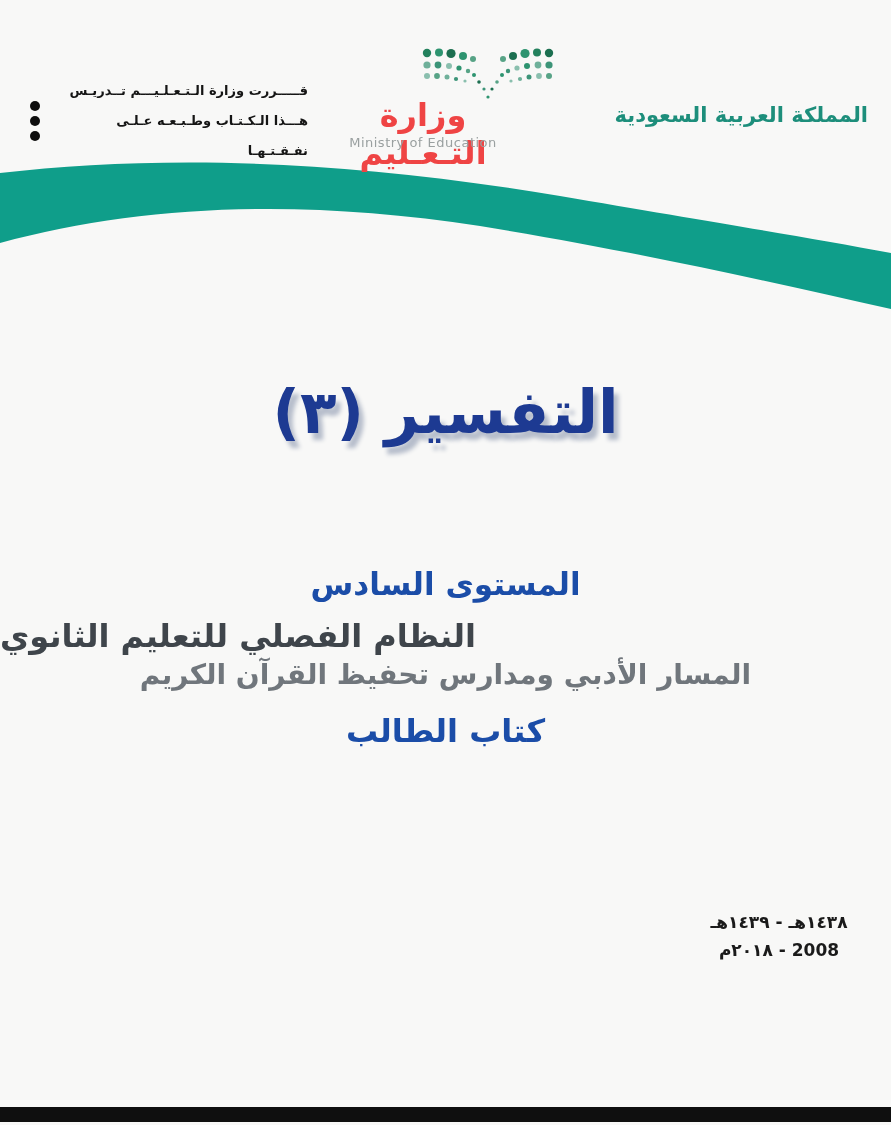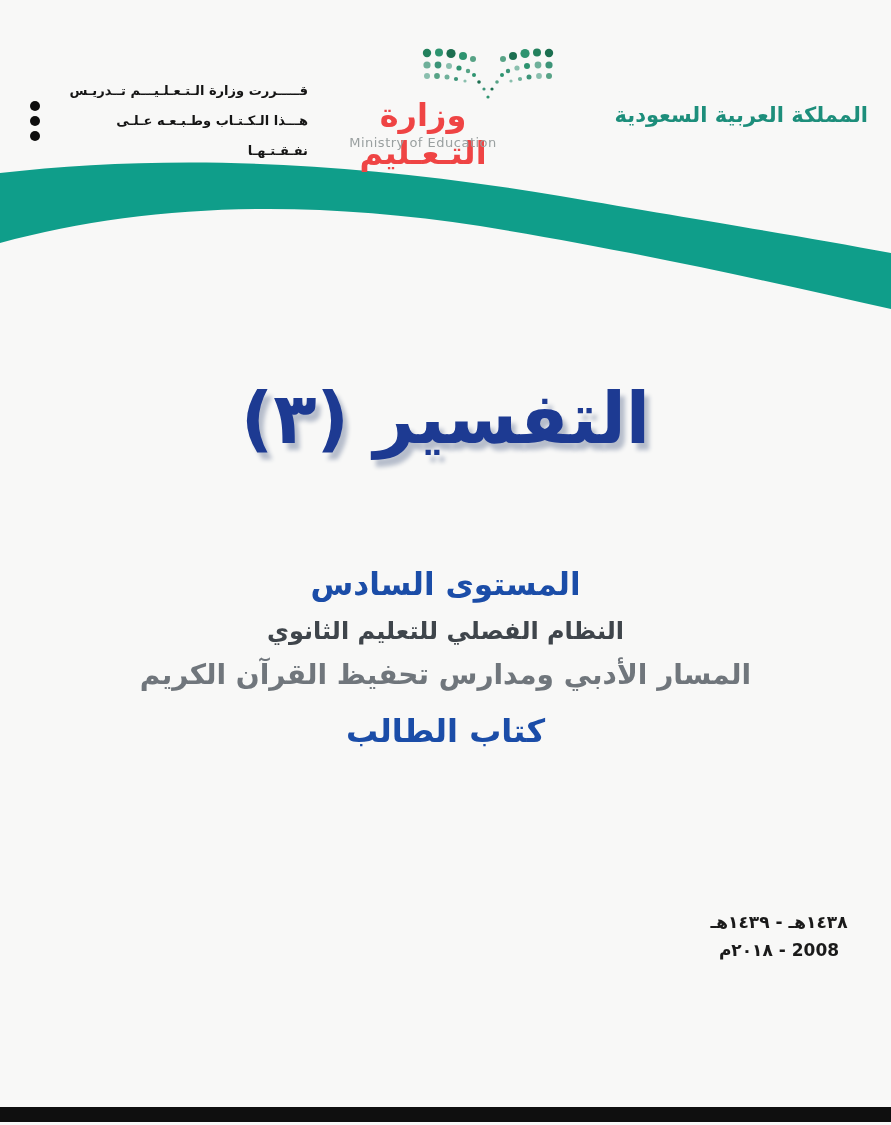--- a/index.html
+++ b/index.html
@@ -21,26 +21,26 @@
     text-align:center; color:#ef4444; font-weight:bold; font-size:32px; letter-spacing:1px; }
   .moe-en { position:absolute; left:340px; top:135px; width:166px; text-align:center;
     color:#9aa0a0; font-size:13px; letter-spacing:.5px; }
   
   .country { position:absolute; right:23px; top:103px; direction:rtl;
     color:#1d8e7b; font-weight:bold; font-size:21px;margin-left:40px; }
   
   .swoosh { position:absolute; left:0; top:0; }
   
   .title { position:absolute; left:0; top:378px; width:100%; text-align:center; direction:rtl;
-    color:#1d3a92; font-weight:bold; font-size:71px; line-height:1.15;
+    color:#1d3a92; font-weight:bold; font-size:60px; line-height:1.15;
     text-shadow:5px 7px 4px #b6bdcb; }
   .level { position:absolute; left:0; top:566px; width:100%; text-align:center; direction:rtl;
     color:#1b4da8; font-weight:bold; font-size:31px; }
-  .system { position:absolute; left:0; top:617px; width:100%; text-align:center; direction:rtl;
-    color:#3f454b; font-weight:bold; font-size:24px; }
+  .system { position:absolute; left:0; top:617px; width:100%; text-align:left; direction:rtl;
+    color:#3f454b; font-weight:bold; font-size:32px; }
   .track { position:absolute; left:0; top:658px; width:100%; text-align:center; direction:rtl;
     color:#70767c; font-weight:bold; font-size:28px; }
   .booktype { position:absolute; left:0; top:712px; width:100%; text-align:center; direction:rtl;
     color:#1b4da8; font-weight:bold; font-size:32px; }
   
   .authors { position:absolute; left:50px; top:936px; width:205px; direction:rtl;
     text-align:center; color:#1a1a1a; font-weight:bold; font-size:17px; line-height:31px; }
   .edition { position:absolute; right:12px; top:908px; width:200px; direction:rtl;
     text-align:center; color:#1a1a1a; font-weight:bold; font-size:17px; line-height:28px; }
   .bottom-bar { position:absolute; left:0; top:1107px; width:100%; height:15px; background:#0f0f0f; }

